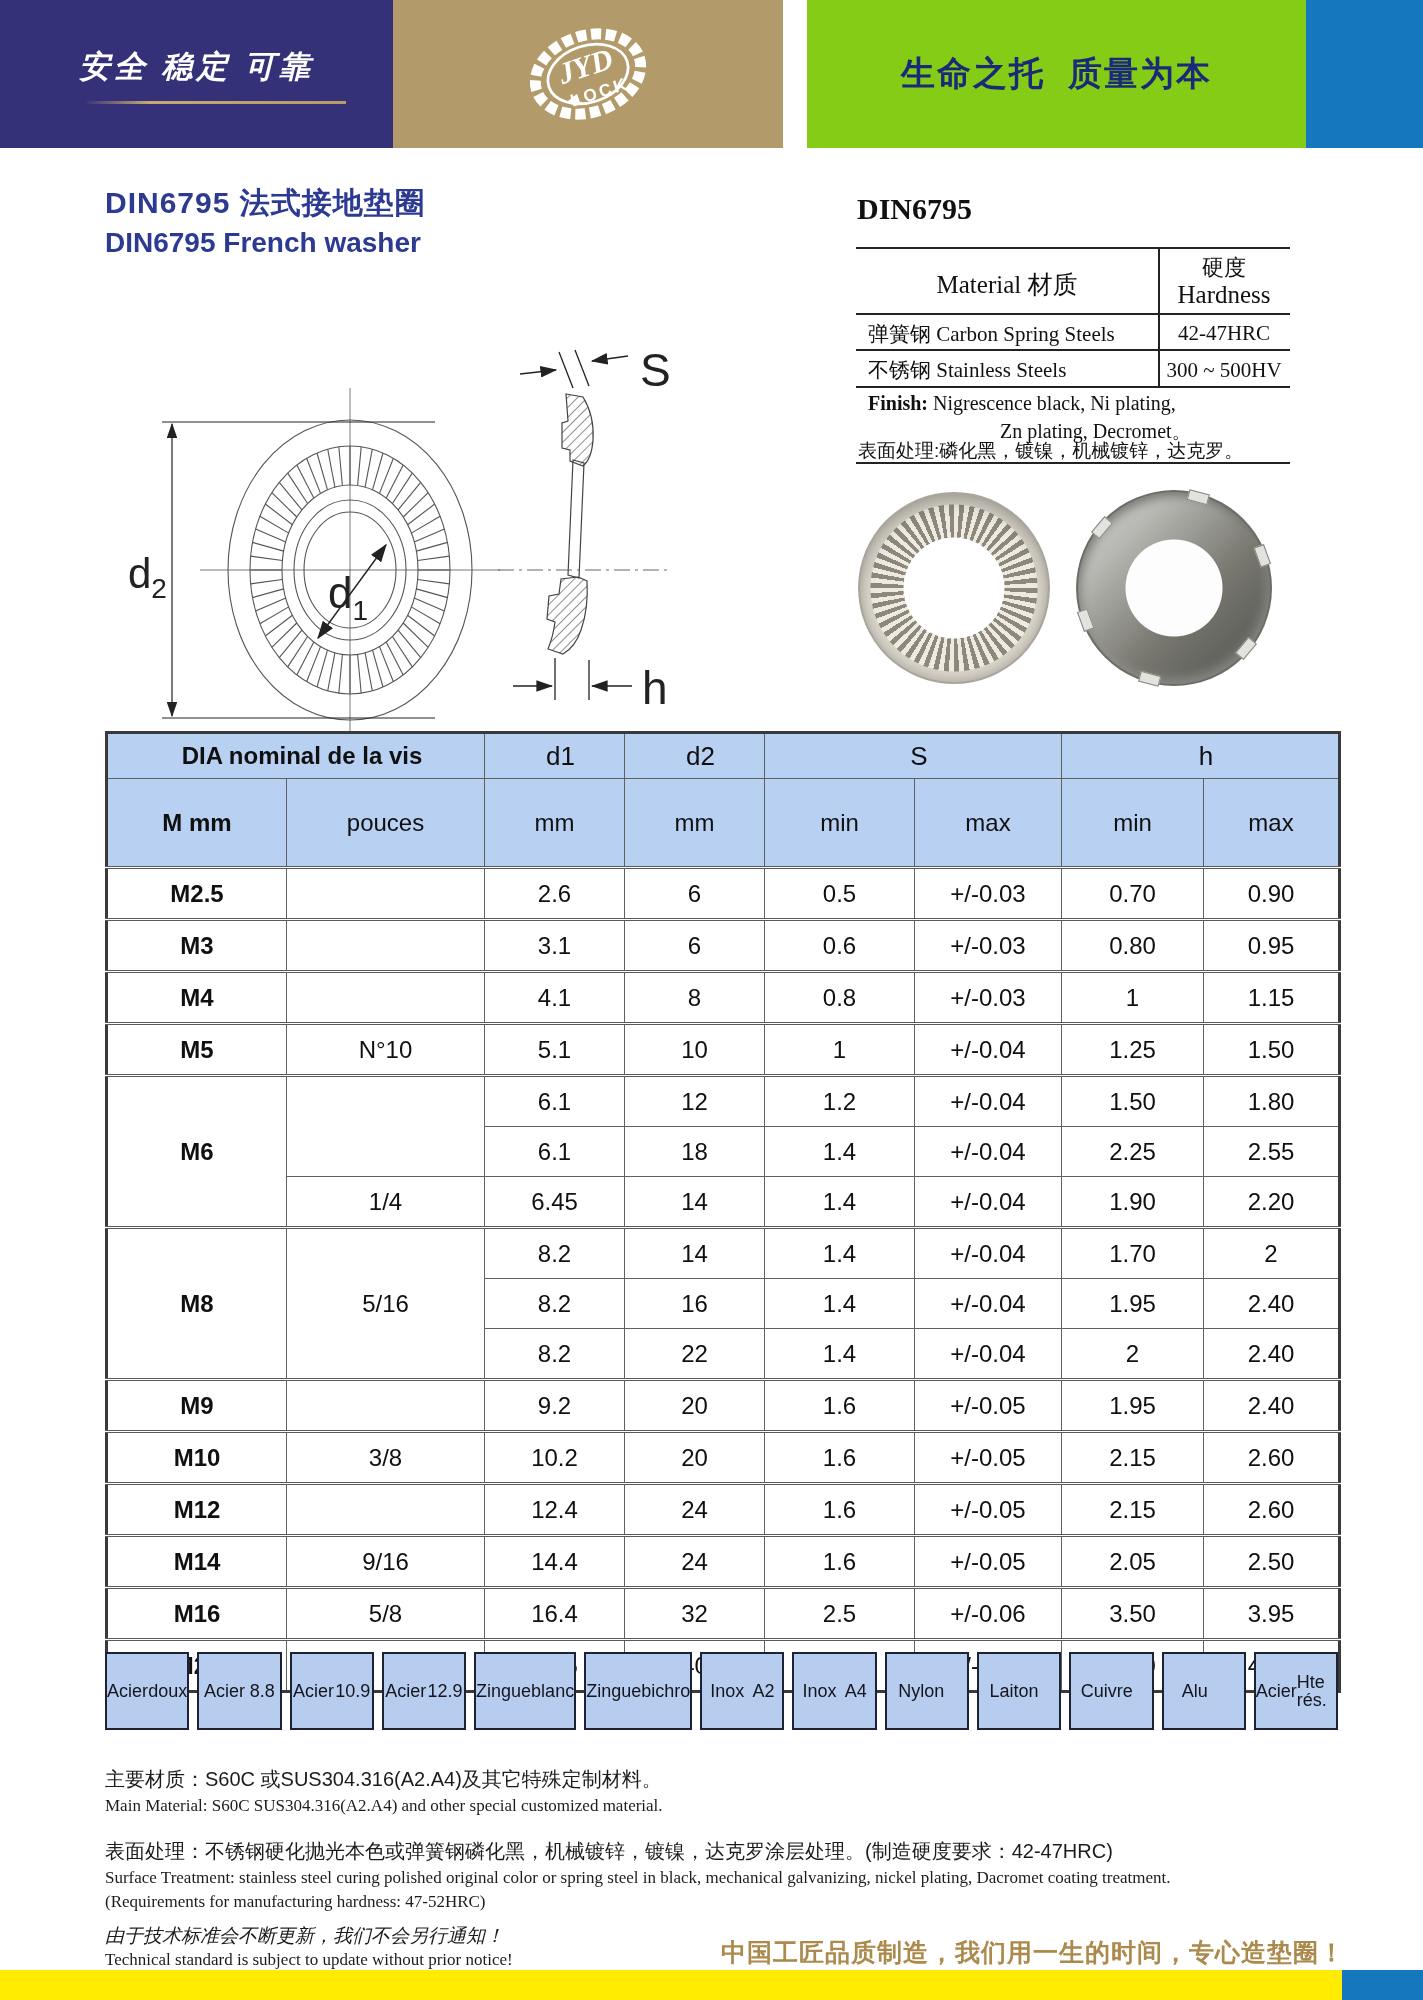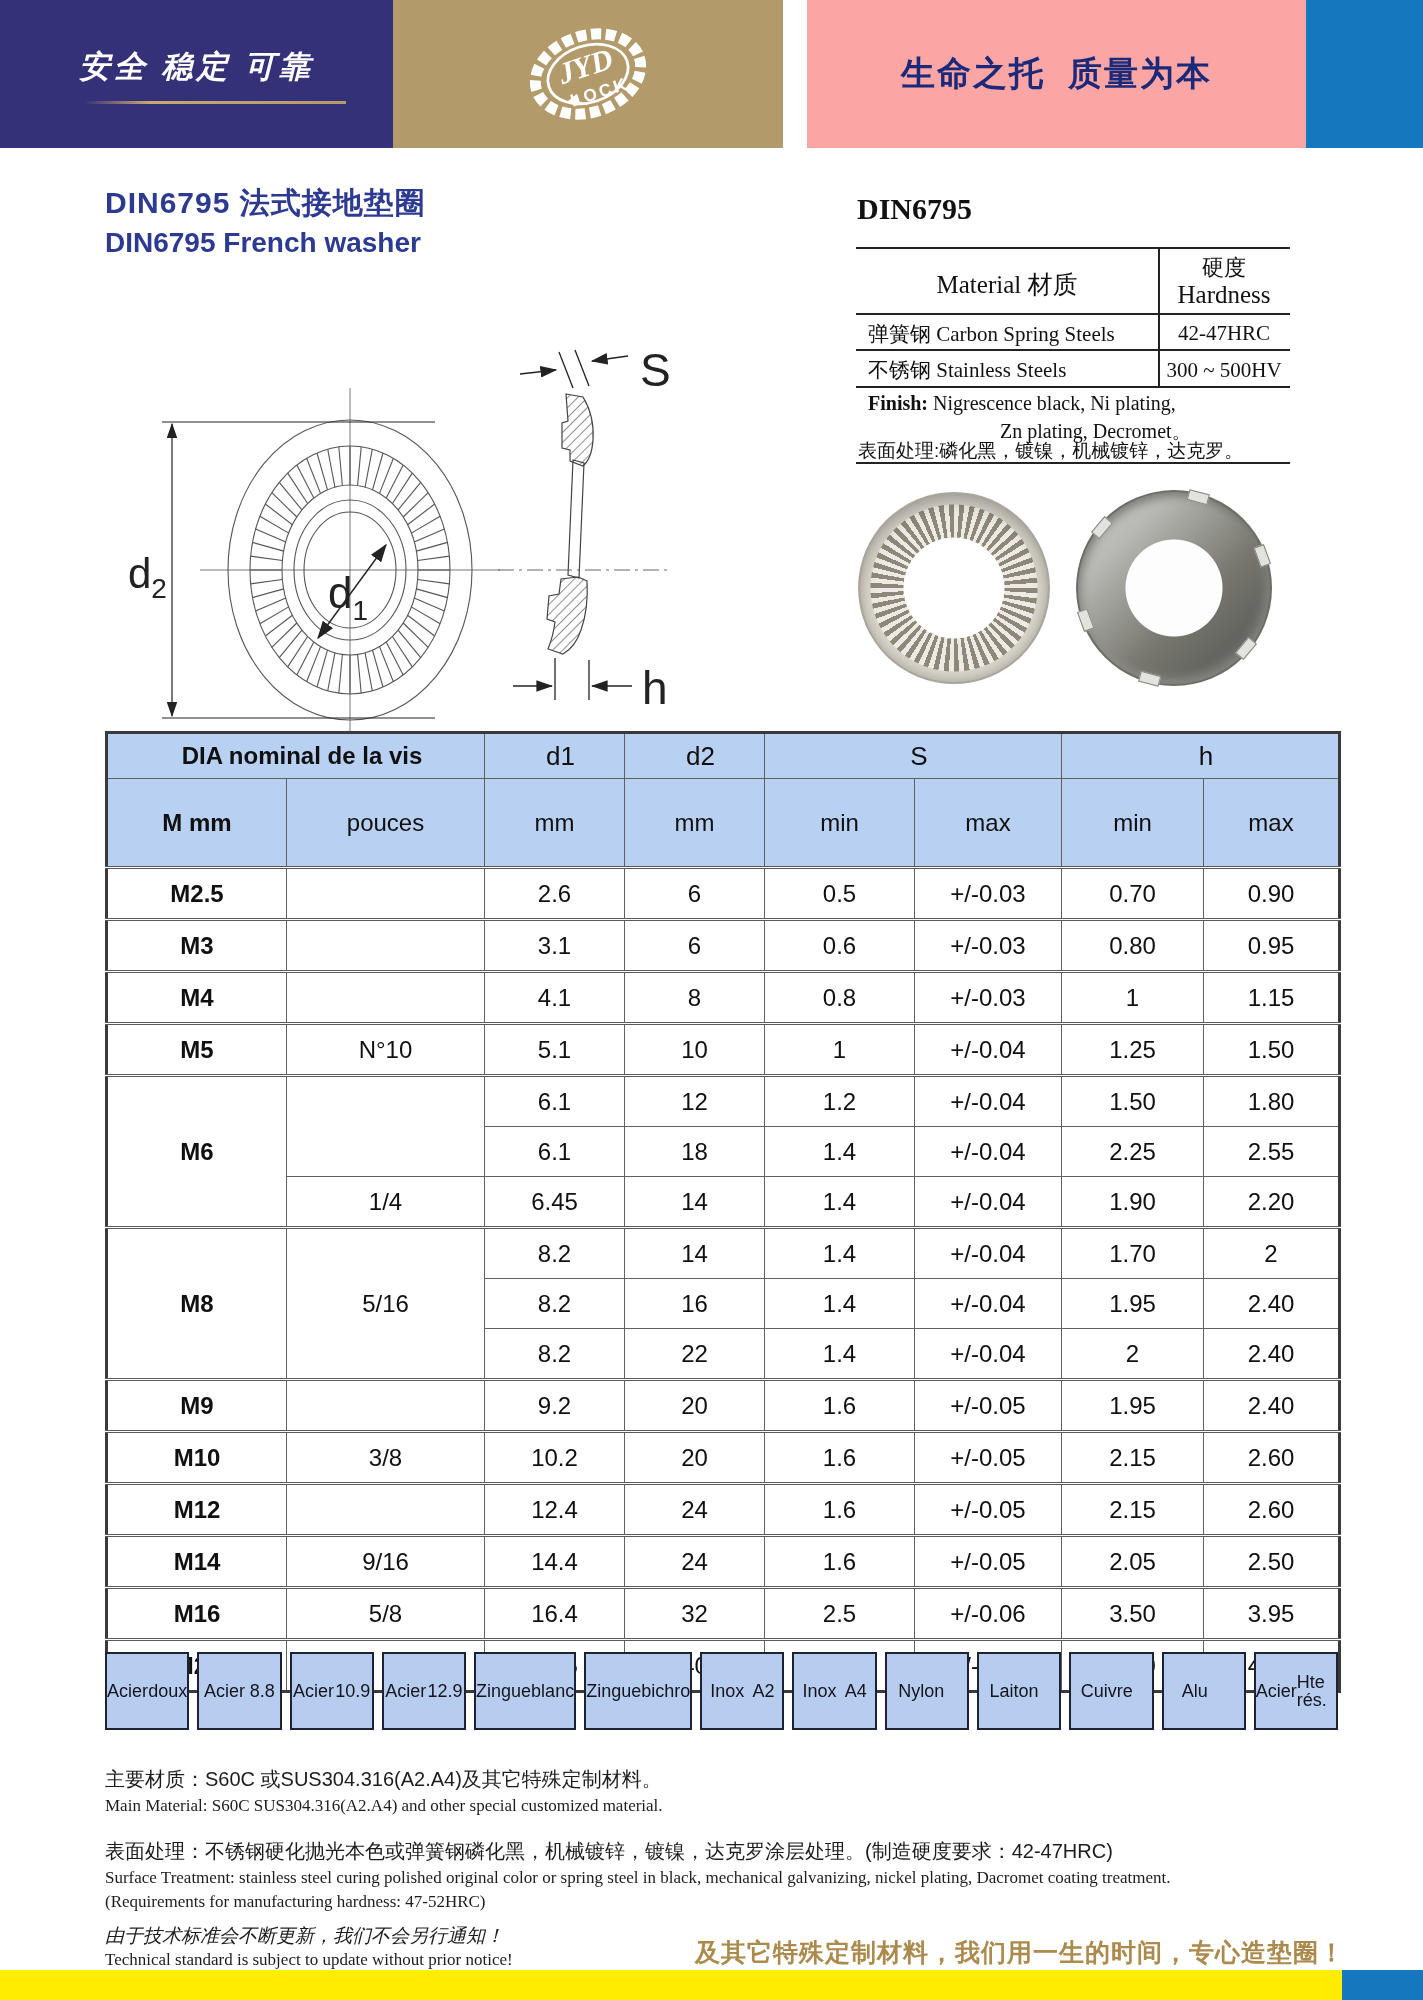--- a/index.html
+++ b/index.html
@@ -7,21 +7,21 @@
         font-family:"Liberation Sans",sans-serif;color:#111;margin:0 auto;}
   .abs{position:absolute;}
 
   
   .hdr{position:absolute;top:0;left:0;width:1423px;height:148px;display:flex;}
   .hdr-navy{width:393px;background:#353179;position:relative;display:flex;align-items:center;justify-content:center;}
   .slogan-left{color:#fff;font-size:31px;font-weight:bold;letter-spacing:4px;margin-top:-14px;white-space:pre;font-style:italic;}
   .gold-line{position:absolute;left:84px;width:262px;top:101px;height:3px;
              background:linear-gradient(90deg,rgba(178,154,106,0),#c8a870 25%,#b89a66);}
   .hdr-gold{width:390px;background:#b29a6a;display:flex;align-items:center;justify-content:center;}
-  .hdr-yellow{flex:1;background:#fca5a5;display:flex;align-items:center;justify-content:center;margin-left:24px;}
+  .hdr-yellow{flex:1;background:#84cc16;display:flex;align-items:center;justify-content:center;margin-left:24px;}
   .slogan-right{color:#1b2a78;font-size:34px;font-weight:bold;white-space:pre;letter-spacing:2px;}
   .hdr-blue{width:117px;background:#1577bd;}
 
   
   .page-title{position:absolute;left:105px;top:183px;color:#2c3a92;}
   .pt-zh{font-size:30px;font-weight:bold;letter-spacing:1px;}
   .pt-en{font-size:28px;font-weight:bold;margin-top:3px;}
 
   
   .spec-title{left:857px;top:192px;font-family:"Liberation Serif",serif;font-weight:bold;font-size:30px;}
@@ -499,17 +499,17 @@
       </div>
   </div>
 
   <div class="abs note-zh" style="left:105px;top:1766px;">主要材质：S60C 或SUS304.316(A2.A4)及其它特殊定制材料。</div>
   <div class="abs note-en" style="left:105px;top:1796px;">Main Material: S60C SUS304.316(A2.A4) and other special customized material.</div>
   <div class="abs note-zh" style="left:105px;top:1838px;">表面处理：不锈钢硬化抛光本色或弹簧钢磷化黑，机械镀锌，镀镍，达克罗涂层处理。(制造硬度要求：42-47HRC)</div>
   <div class="abs note-en" style="left:105px;top:1868px;">Surface Treatment: stainless steel curing polished original color or spring steel in black, mechanical galvanizing, nickel plating, Dacromet coating treatment.</div>
   <div class="abs note-en" style="left:105px;top:1892px;">(Requirements for manufacturing hardness: 47-52HRC)</div>
   <div class="abs note-zh" style="left:105px;top:1923px;font-size:19px;font-style:italic;">由于技术标准会不断更新，我们不会另行通知！</div>
   <div class="abs note-en" style="left:105px;top:1950px;">Technical standard is subject to update without prior notice!</div>
-  <div class="gold-slogan">及其它特殊定制材料，我们用一生的时间，专心造垫圈！</div>
+  <div class="gold-slogan">中国工匠品质制造，我们用一生的时间，专心造垫圈！</div>
 
   <div class="bar-yellow"></div>
   <div class="bar-blue"></div>
 </div>
 
 </body></html>

